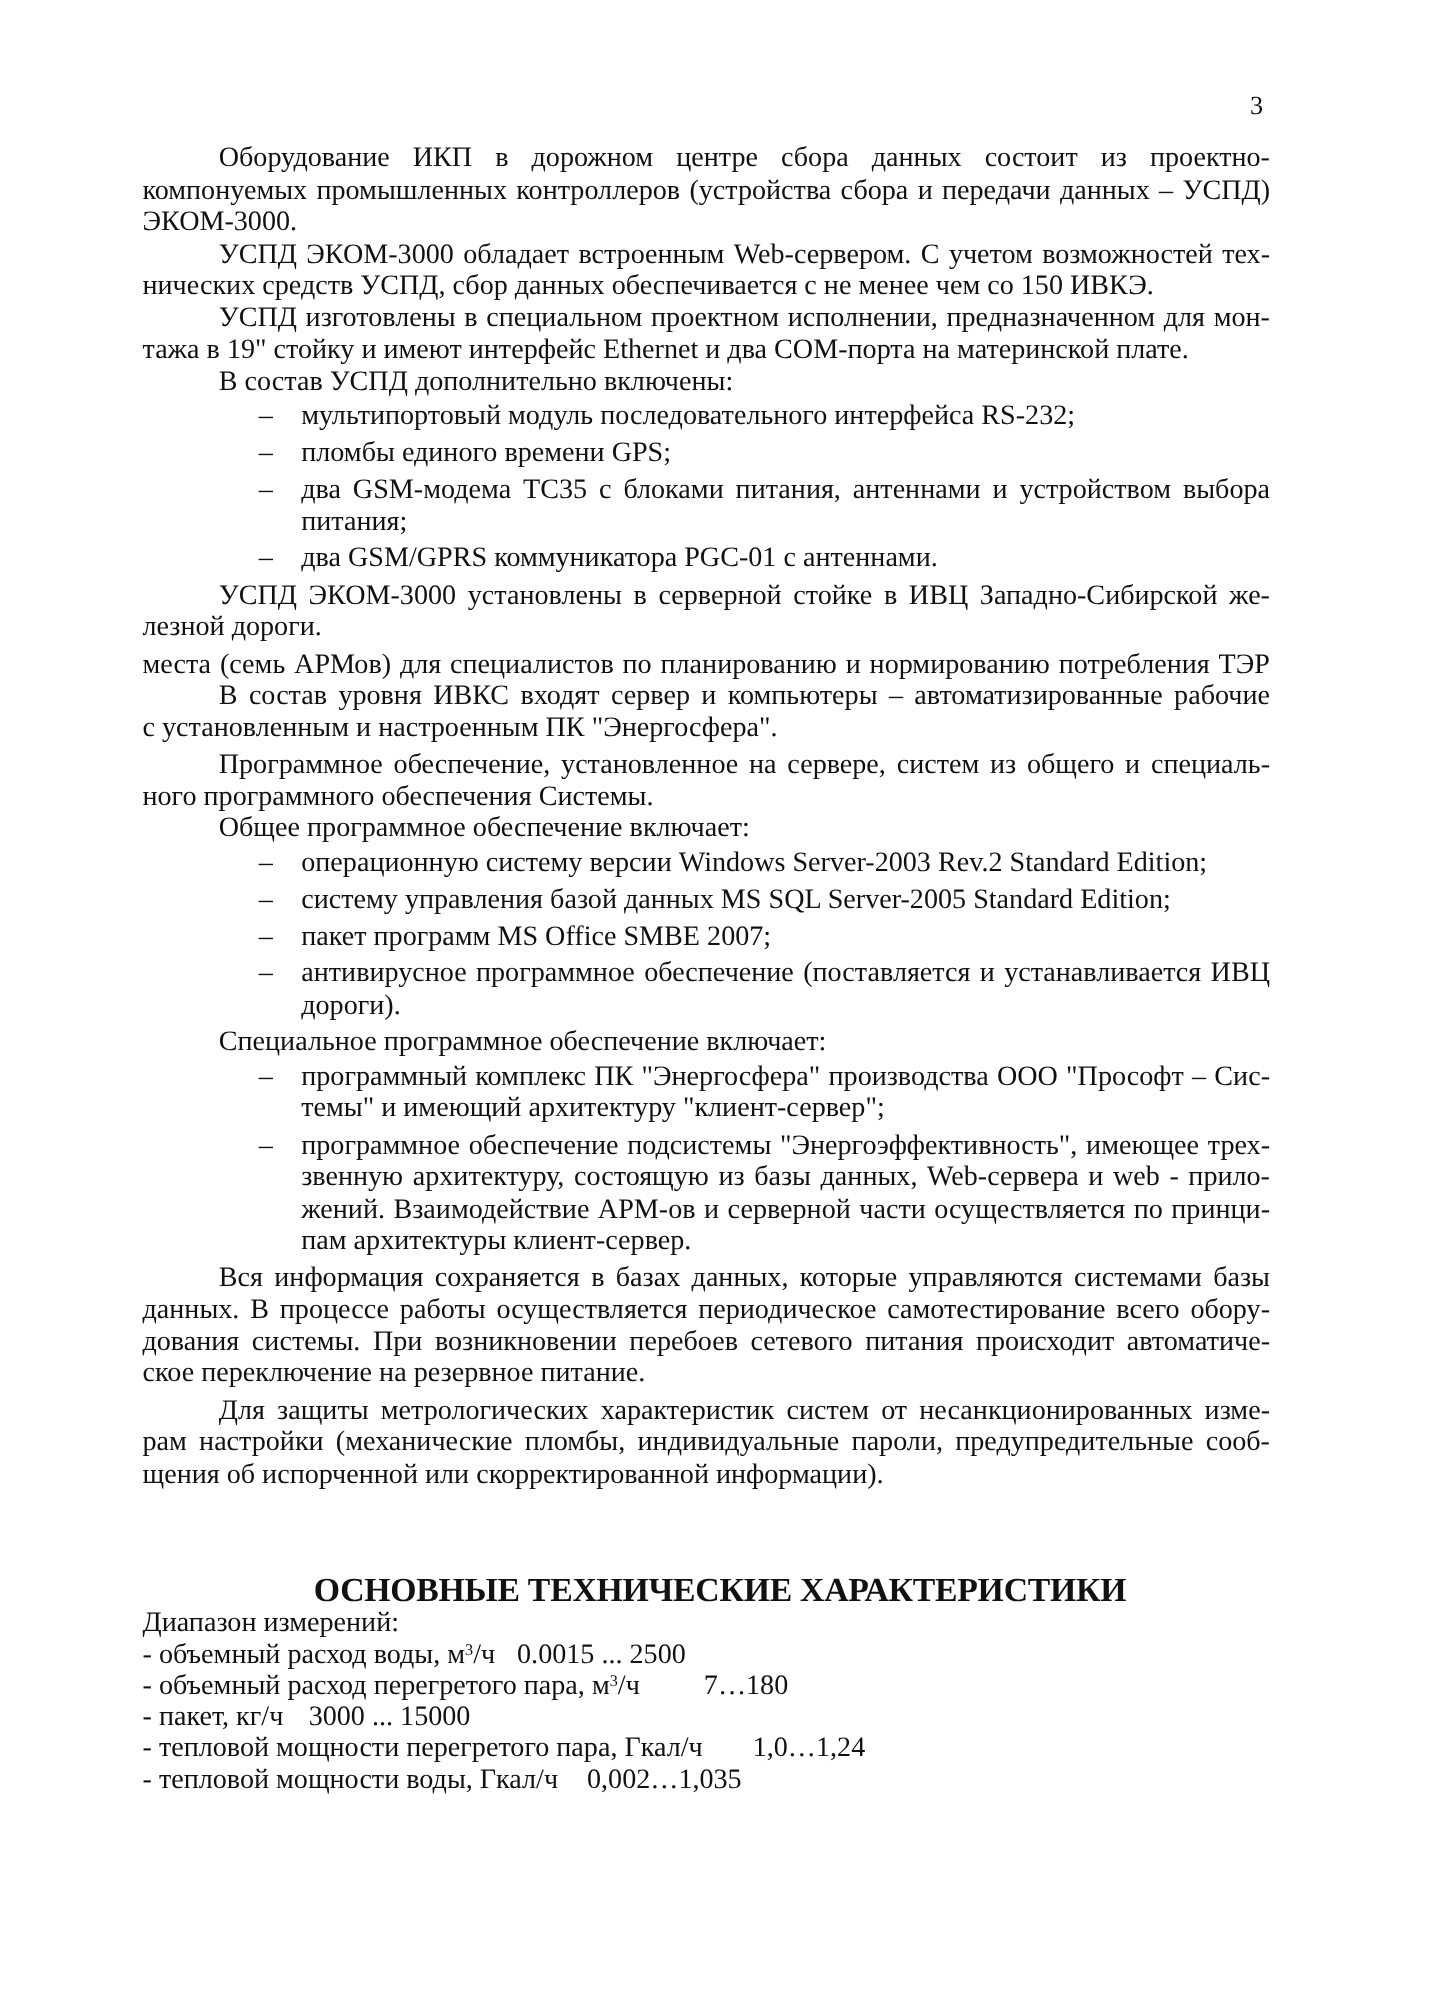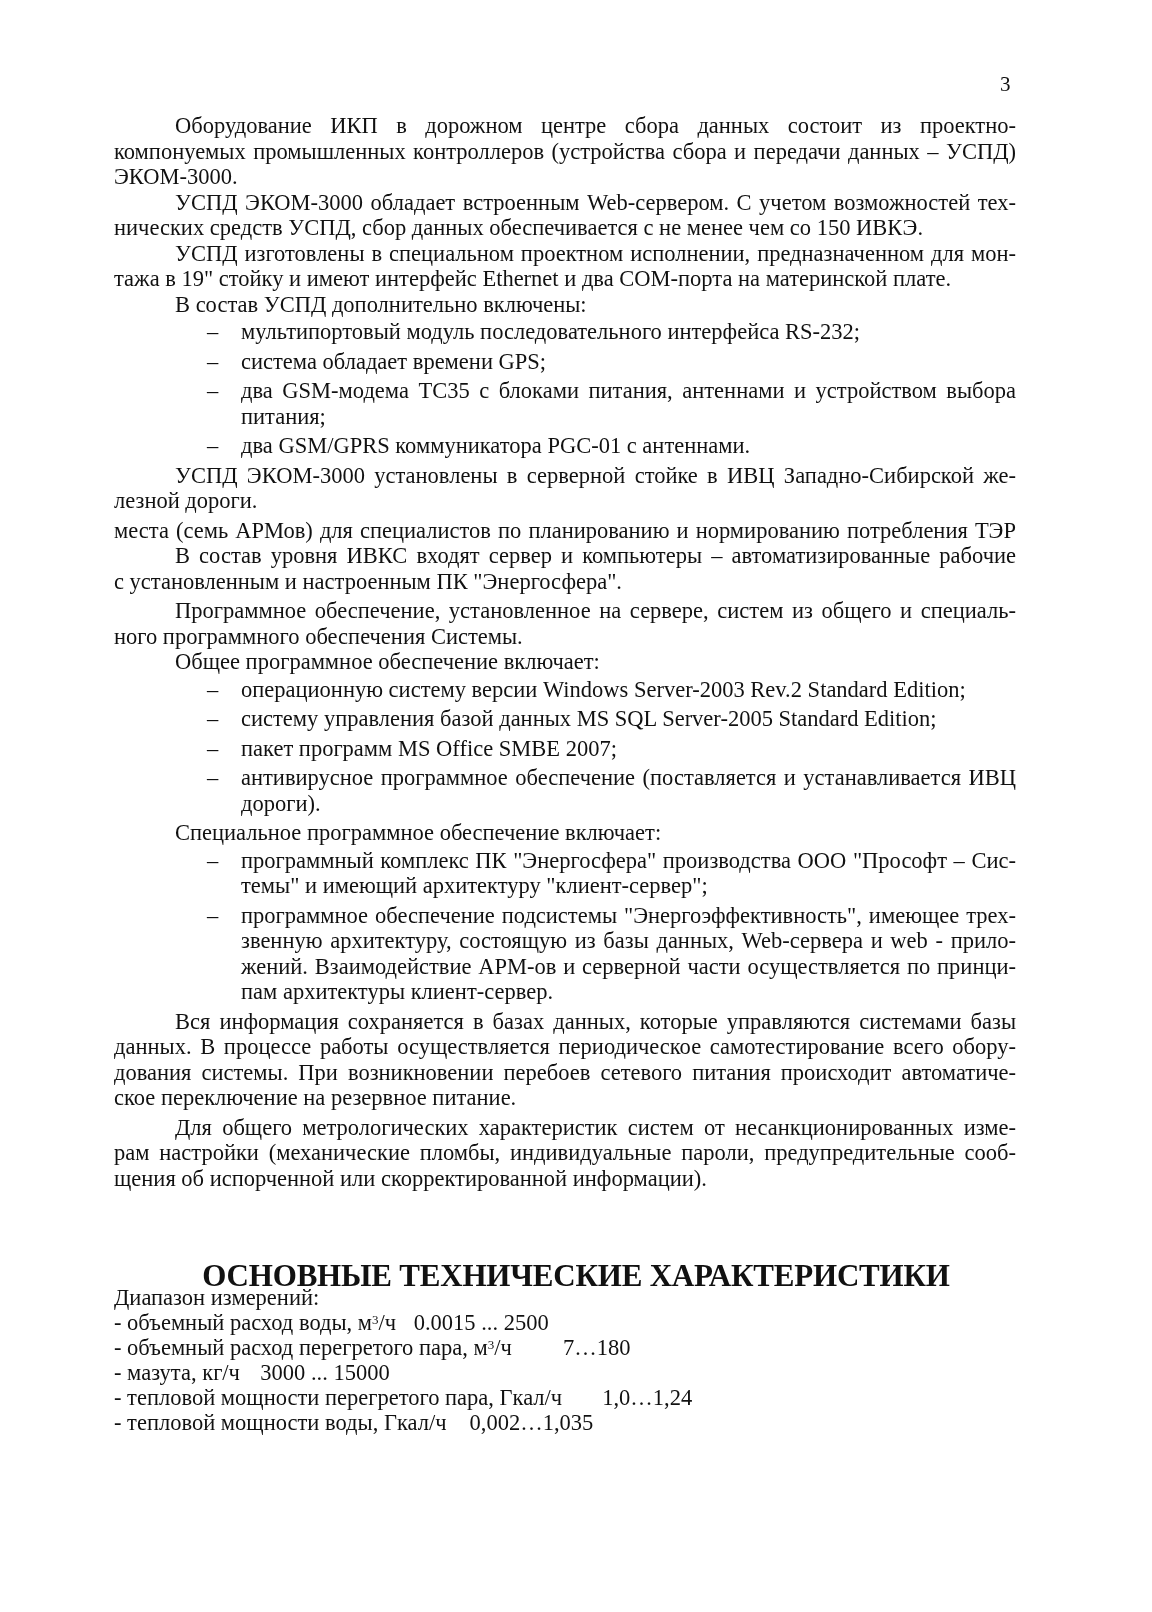--- a/index.html
+++ b/index.html
@@ -20,21 +20,21 @@
   .line.last { text-align-last: left; }
   .line.indent { padding-left: 61px; }
   .para { margin: 0; }
   .para-gap { margin-top: 4px; }
   .list { margin: 2px 0 3px 0; padding: 0; list-style: none; }
   .list-item { position: relative; padding-left: 127px; margin-bottom: 4px; }
   .list-item .dash { position: absolute; left: 93px; top: 0; }
   .list-item .line { width: 775px; }
   .heading {
     position: absolute; left: 0; width: 1152px; top: 1236px;
-    text-align: center; font-weight: bold; font-size: 31px; line-height: 28px;
+    text-align: center; font-weight: bold; font-size: 27px; line-height: 28px;
     letter-spacing: -0.2px;
   }
   .specs {
     position: absolute; left: 114px; top: 1285px; width: 880px;
     font-size: 22.5px; line-height: 25px;
   }
   .spec-row { display: flex; justify-content: flex-start; height: 25px; }
   .spec-label { white-space: nowrap; }
   .spec-value { width: 170px; text-align: center; white-space: nowrap; }
   sup { font-size: 13px; vertical-align: top; position: relative; top: -3px; }
@@ -63,21 +63,21 @@
     <span class="line indent last">В состав УСПД дополнительно включены:</span>
   </p>
 
   <ul class="list">
     <li class="list-item">
       <span class="dash">–</span>
       <span class="line last">мультипортовый модуль последовательного интерфейса RS-232;</span>
     </li>
     <li class="list-item">
       <span class="dash">–</span>
-      <span class="line last">система обладает времени GPS;</span>
+      <span class="line last">пломбы единого времени GPS;</span>
     </li>
     <li class="list-item">
       <span class="dash">–</span>
       <span class="line">два GSM-модема TC35 с блоками питания, антеннами и устройством выбора</span>
       <span class="line last">питания;</span>
     </li>
     <li class="list-item">
       <span class="dash">–</span>
       <span class="line last">два GSM/GPRS коммуникатора PGC-01 с антеннами.</span>
     </li>
@@ -139,42 +139,42 @@
     </li>
   </ul>
 
   <p class="para">
     <span class="line indent">Вся информация сохраняется в базах данных, которые управляются системами базы</span>
     <span class="line">данных. В процессе работы осуществляется периодическое самотестирование всего обору-</span>
     <span class="line">дования системы. При возникновении перебоев сетевого питания происходит автоматиче-</span>
     <span class="line last">ское переключение на резервное питание.</span>
   </p>
   <p class="para para-gap">
-    <span class="line indent">Для общего метрологических характеристик систем от несанкционированных изме-</span>
+    <span class="line indent">Для защиты метрологических характеристик систем от несанкционированных изме-</span>
     <span class="line">рам настройки (механические пломбы, индивидуальные пароли, предупредительные сооб-</span>
     <span class="line last">щения об испорченной или скорректированной информации).</span>
   </p>
 </div>
 
 <h2 class="heading">ОСНОВНЫЕ ТЕХНИЧЕСКИЕ ХАРАКТЕРИСТИКИ</h2>
 
 <div class="specs">
   <div class="spec-row">
     <span class="spec-label">Диапазон измерений:</span>
   </div>
   <div class="spec-row">
     <span class="spec-label"><span>- объемный расход воды, м</span><sup>3</sup><span>/ч</span></span>
     <span class="spec-value">0.0015 ... 2500</span>
   </div>
   <div class="spec-row">
     <span class="spec-label"><span>- объемный расход перегретого пара, м</span><sup>3</sup><span>/ч</span></span>
     <span class="spec-value">7…180</span>
   </div>
   <div class="spec-row">
-    <span class="spec-label"><span>- мазута, кг/ч</span><sup></sup><span></span></span>
+    <span class="spec-label"><span>- пакет, кг/ч</span><sup></sup><span></span></span>
     <span class="spec-value">3000 ... 15000</span>
   </div>
   <div class="spec-row">
     <span class="spec-label"><span>- тепловой мощности перегретого пара, Гкал/ч</span><sup></sup><span></span></span>
     <span class="spec-value">1,0…1,24</span>
   </div>
   <div class="spec-row">
     <span class="spec-label"><span>- тепловой мощности воды, Гкал/ч</span><sup></sup><span></span></span>
     <span class="spec-value">0,002…1,035</span>
   </div>

